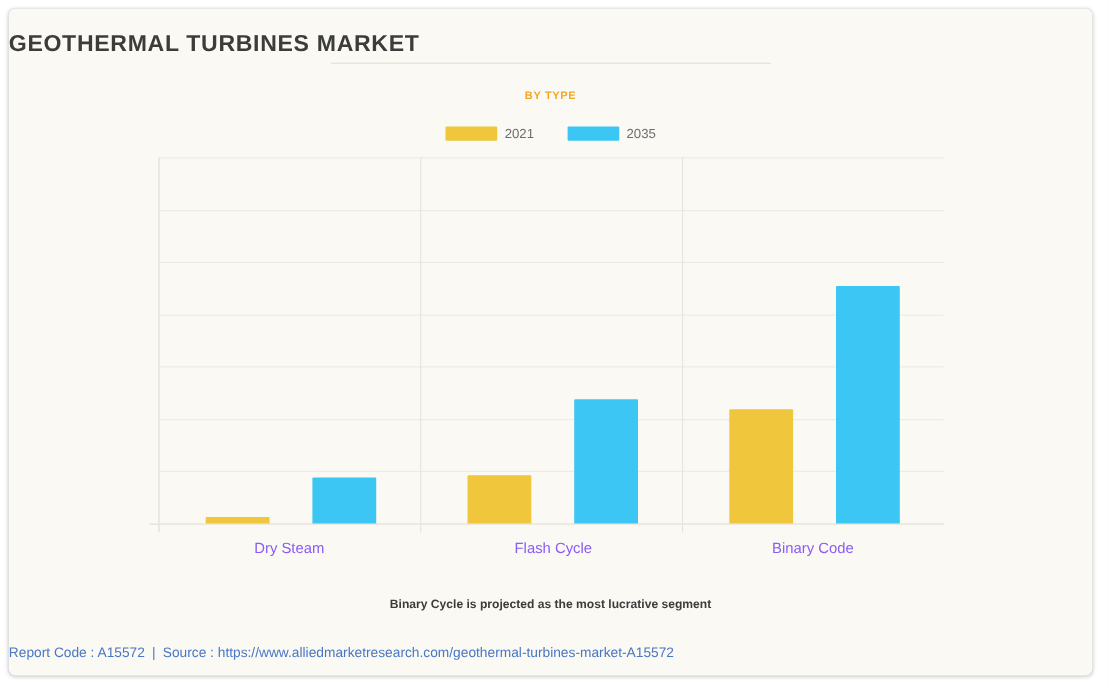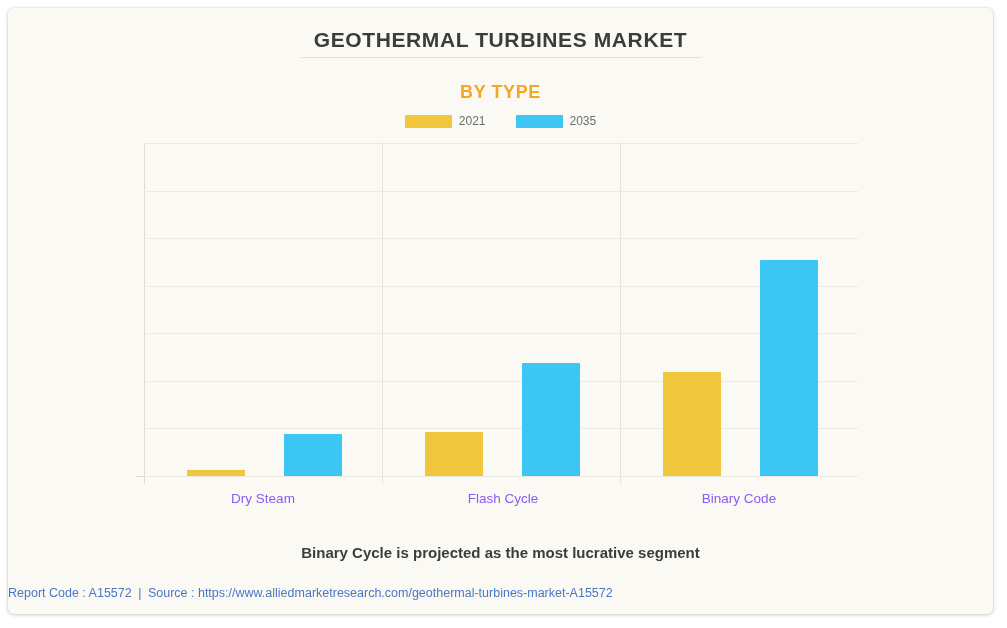--- a/index.html
+++ b/index.html
@@ -25,21 +25,21 @@
     box-shadow: 0 1px 4px rgba(0,0,0,0.18), 0 0 0 1px rgba(0,0,0,0.04);
     overflow: hidden;
   }
 
   
   .chart-title {
     position: absolute;
     left: 0;
     top: 20px;
     width: 985px;
-    text-align: center;
+    text-align: left;
     font-size: 21px;
     font-weight: bold;
     letter-spacing: 0.6px;
     color: #3c3c3b;
   }
   .title-divider {
     position: absolute;
     left: 293px;
     top: 49px;
     width: 400px;
@@ -47,21 +47,21 @@
     background: #e2e0d8;
   }
 
   
   .chart-subtitle {
     position: absolute;
     left: 0;
     top: 74px;
     width: 985px;
     text-align: center;
-    font-size: 18px;
+    font-size: 10px;
     font-weight: bold;
     letter-spacing: 0.6px;
     color: #f5a623;
   }
 
   
   .legend {
     position: absolute;
     left: 0;
     top: 106px;
@@ -141,21 +141,21 @@
     color: #8b5cf6;
   }
 
   
   .caption {
     position: absolute;
     left: 0;
     top: 536px;
     width: 985px;
     text-align: center;
-    font-size: 15px;
+    font-size: 11px;
     font-weight: bold;
     color: #3c3c3b;
   }
   .source-line {
     position: absolute;
     left: 0;
     top: 578px;
     width: 985px;
     text-align: left;
     font-size: 12.5px;

